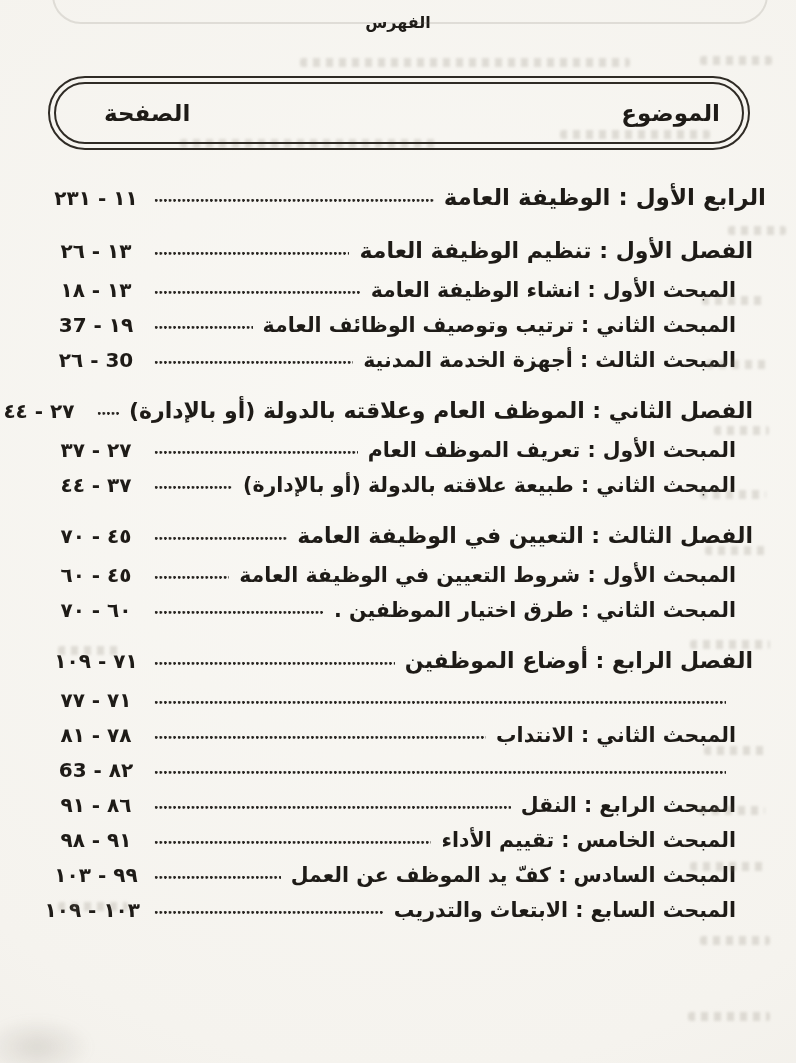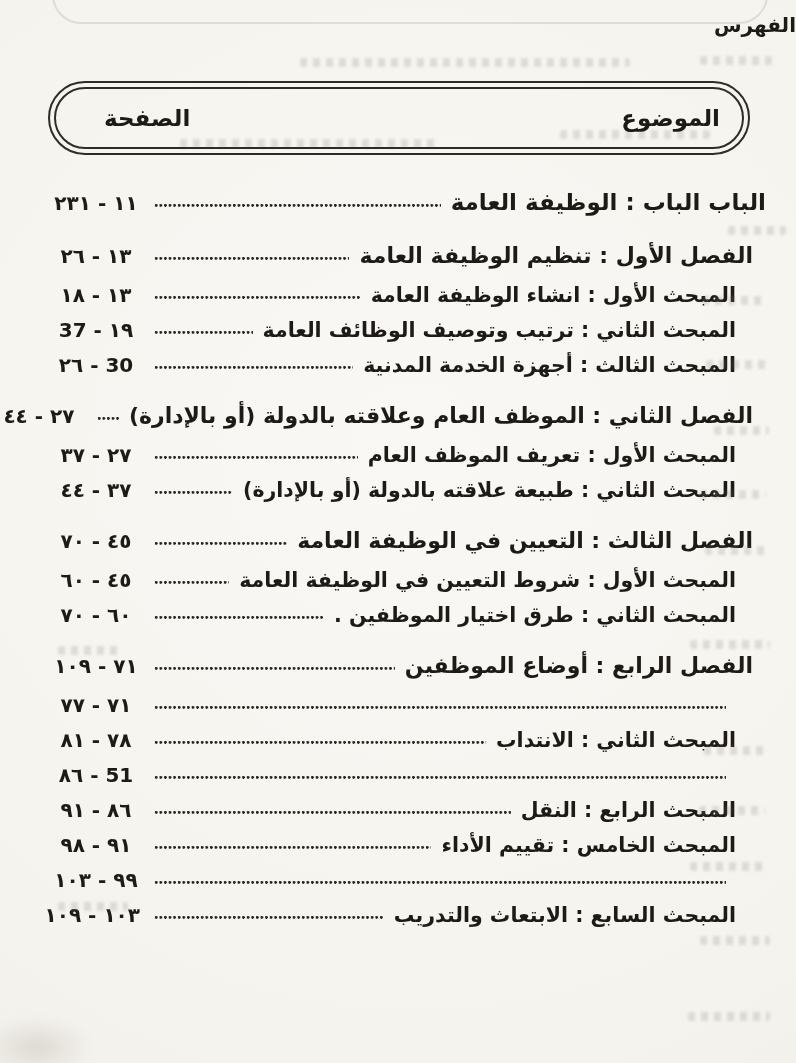--- a/index.html
+++ b/index.html
@@ -26,22 +26,22 @@
     filter: blur(.6px); pointer-events: none;
   }
   .smudge {
     position: absolute; left: -18px; bottom: -14px; width: 110px; height: 60px;
     background: radial-gradient(closest-side, rgba(120,112,100,.18), rgba(120,112,100,0));
     filter: blur(4px); pointer-events: none;
   }
 
   
   h1.toc-title {
-    padding-top: 13px; text-align: right;
-    font-size: 20px; font-weight: 700; letter-spacing: .5px;
+    padding-top: 13px; text-align: center;
+    font-size: 16px; font-weight: 700; letter-spacing: .5px;
   }
 
   
   .header-box {
     position: relative; margin: 44px 46px 0 48px; height: 74px;
     border: 2.5px solid #2f2b25; border-radius: 40px;
   }
   .header-box::before {
     content: ""; position: absolute; inset: 4px;
     border: 2px solid #2f2b25; border-radius: 33px;
@@ -100,21 +100,21 @@
 
   <div class="header-box">
     <div class="header-labels">
       <span>الموضوع</span>
       <span>الصفحة</span>
     </div>
   </div>
 
   <div class="entries" id="entries">
   <div class="row bab">
-    <span class="t">الباب الباب : الوظيفة العامة</span>
+    <span class="t">الرابع الأول : الوظيفة العامة</span>
     <span class="leader"></span>
     <span class="p">١١ - ٢٣١</span>
   </div>
 
   <div class="row fasl">
     <span class="t">الفصل الأول : تنظيم الوظيفة العامة</span>
     <span class="leader"></span>
     <span class="p">١٣ - ٢٦</span>
   </div>
 
@@ -184,36 +184,37 @@
   </div>
 
   <div class="row mabhath">
     <span class="t">المبحث الثاني : الانتداب</span>
     <span class="leader"></span>
     <span class="p">٧٨ - ٨١</span>
   </div>
 
   <div class="row mabhath">
     <span class="leader"></span>
-    <span class="p">51 - ٨٦</span>
+    <span class="p">٨٢ - 63</span>
   </div>
 
   <div class="row mabhath">
     <span class="t">المبحث الرابع : النقل</span>
     <span class="leader"></span>
     <span class="p">٨٦ - ٩١</span>
   </div>
 
   <div class="row mabhath">
     <span class="t">المبحث الخامس : تقييم الأداء</span>
     <span class="leader"></span>
     <span class="p">٩١ - ٩٨</span>
   </div>
 
   <div class="row mabhath">
+    <span class="t">المبحث السادس : كفّ يد الموظف عن العمل</span>
     <span class="leader"></span>
     <span class="p">٩٩ - ١٠٣</span>
   </div>
 
   <div class="row mabhath">
     <span class="t">المبحث السابع : الابتعاث والتدريب</span>
     <span class="leader"></span>
     <span class="p">١٠٣ - ١٠٩</span>
   </div>
 </div>

